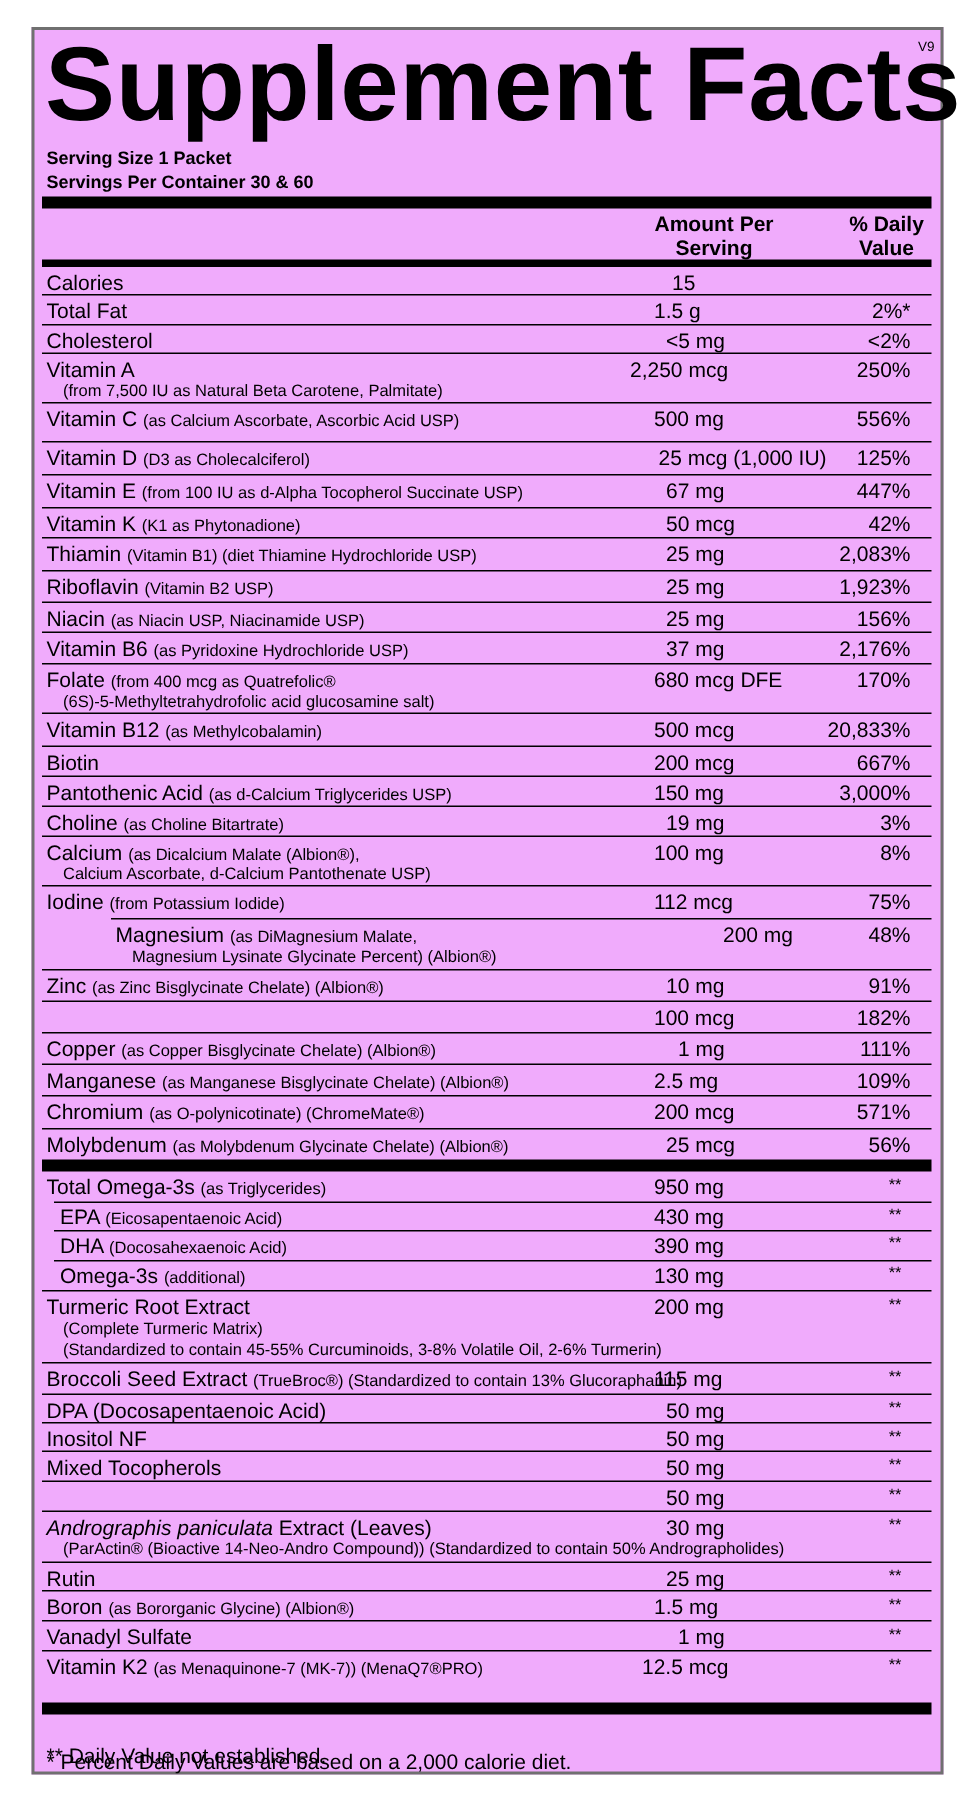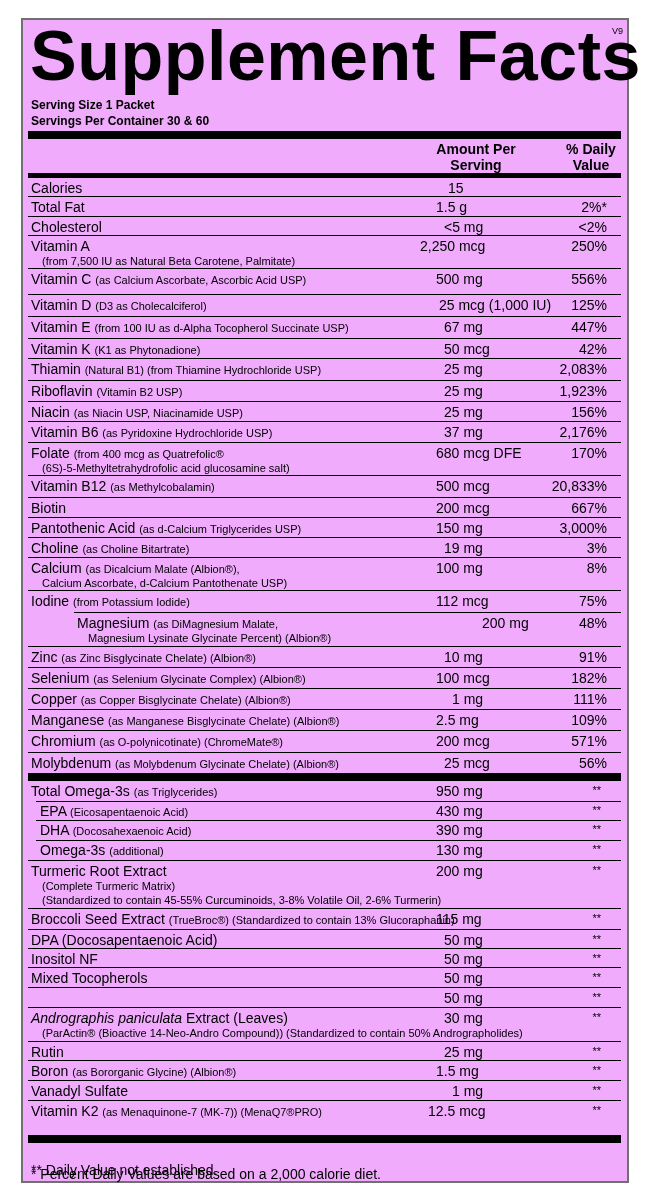--- a/index.html
+++ b/index.html
@@ -83,21 +83,21 @@
         <span class="name"><span>Vitamin E</span> <small><span>(from 100 IU as d-Alpha Tocopherol Succinate USP)</span></small></span>
         <span class="amt" style="left: 416px;">67 mg</span>
         <span class="dv">447%</span>
       </div>
       <div class="row" style="height: 19px;">
         <span class="name"><span>Vitamin K</span> <small><span>(K1 as Phytonadione)</span></small></span>
         <span class="amt" style="left: 416px;">50 mcg</span>
         <span class="dv">42%</span>
       </div>
       <div class="row" style="height: 21px;">
-        <span class="name"><span>Thiamin</span> <small><span>(Natural B1) (from Thiamine Hydrochloride USP)</span></small></span>
+        <span class="name"><span>Thiamin</span> <small><span>(Vitamin B1) (diet Thiamine Hydrochloride USP)</span></small></span>
         <span class="amt" style="left: 416px;">25 mg</span>
         <span class="dv">2,083%</span>
       </div>
       <div class="row" style="height: 20px;">
         <span class="name"><span>Riboflavin</span> <small><span>(Vitamin B2 USP)</span></small></span>
         <span class="amt" style="left: 416px;">25 mg</span>
         <span class="dv">1,923%</span>
       </div>
       <div class="row" style="height: 19px;">
         <span class="name"><span>Niacin</span> <small><span>(as Niacin USP, Niacinamide USP)</span></small></span>
@@ -151,21 +151,20 @@
         <div class="desc" style="top: 18px;">Magnesium Lysinate Glycinate Percent) (Albion®)</div>
         <span class="amt" style="left: 408px;">200 mg</span>
         <span class="dv">48%</span>
       </div>
       <div class="row" style="height: 20px;">
         <span class="name"><span>Zinc</span> <small><span>(as Zinc Bisglycinate Chelate) (Albion®)</span></small></span>
         <span class="amt" style="left: 416px;">10 mg</span>
         <span class="dv">91%</span>
       </div>
       <div class="row" style="height: 20px;">
-        <span class="name"><span>Selenium</span> <small><span>(as Selenium Glycinate Complex) (Albion®)</span></small></span>
         <span class="amt" style="left: 408px;">100 mcg</span>
         <span class="dv">182%</span>
       </div>
       <div class="row" style="height: 20px;">
         <span class="name"><span>Copper</span> <small><span>(as Copper Bisglycinate Chelate) (Albion®)</span></small></span>
         <span class="amt" style="left: 424px;">1 mg</span>
         <span class="dv">111%</span>
       </div>
       <div class="row" style="height: 20px;">
         <span class="name"><span>Manganese</span> <small><span>(as Manganese Bisglycinate Chelate) (Albion®)</span></small></span>

